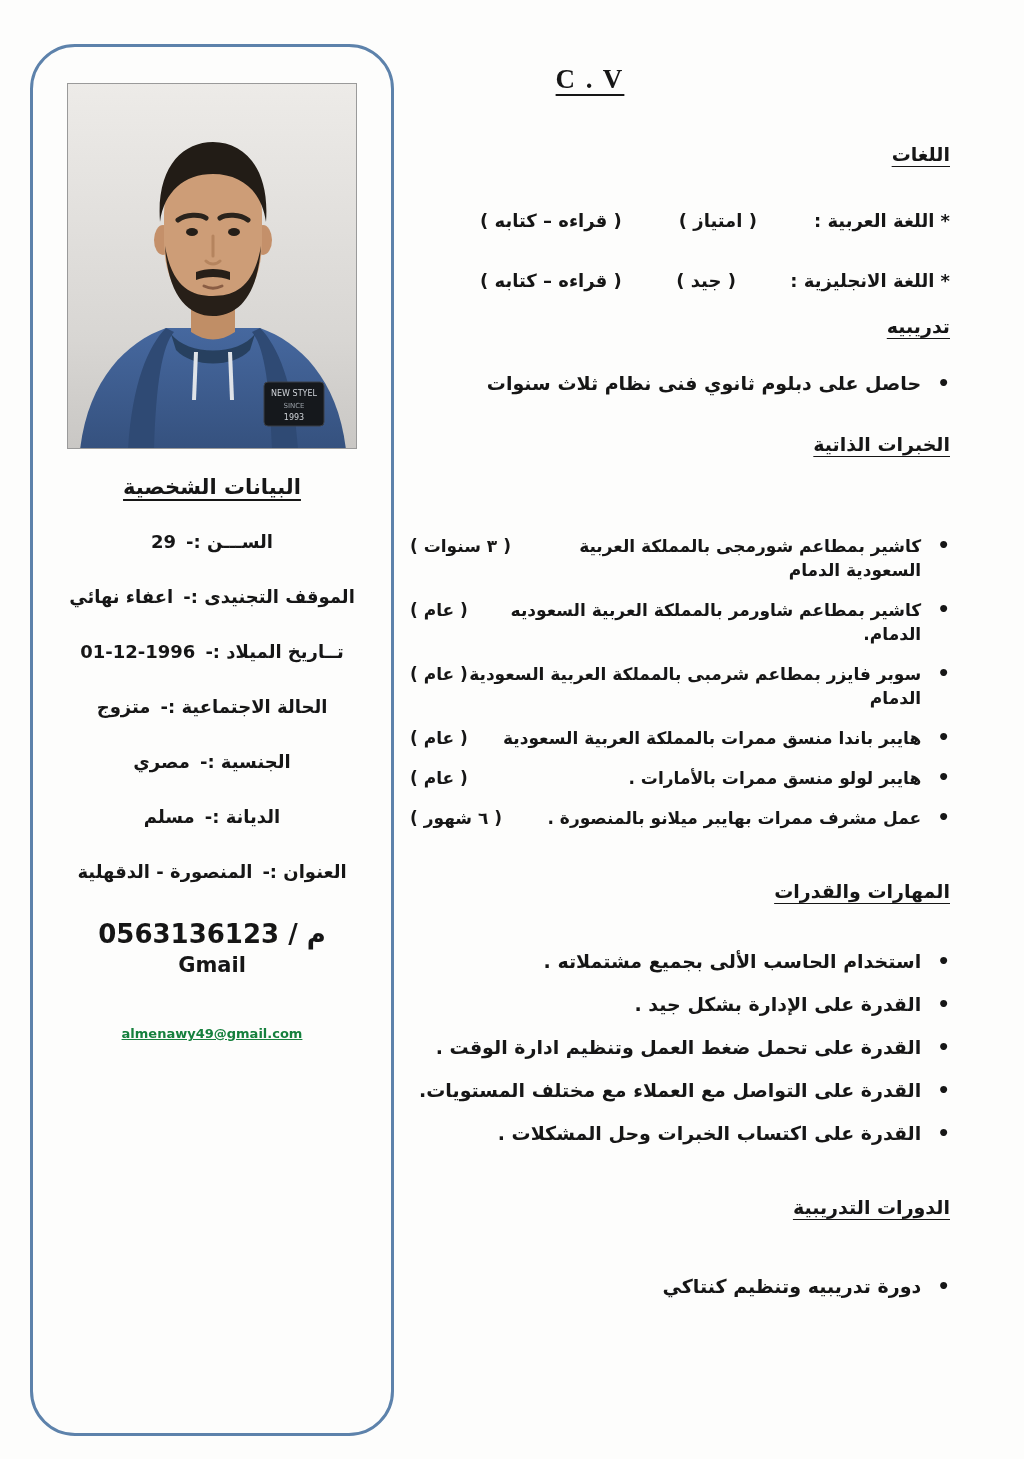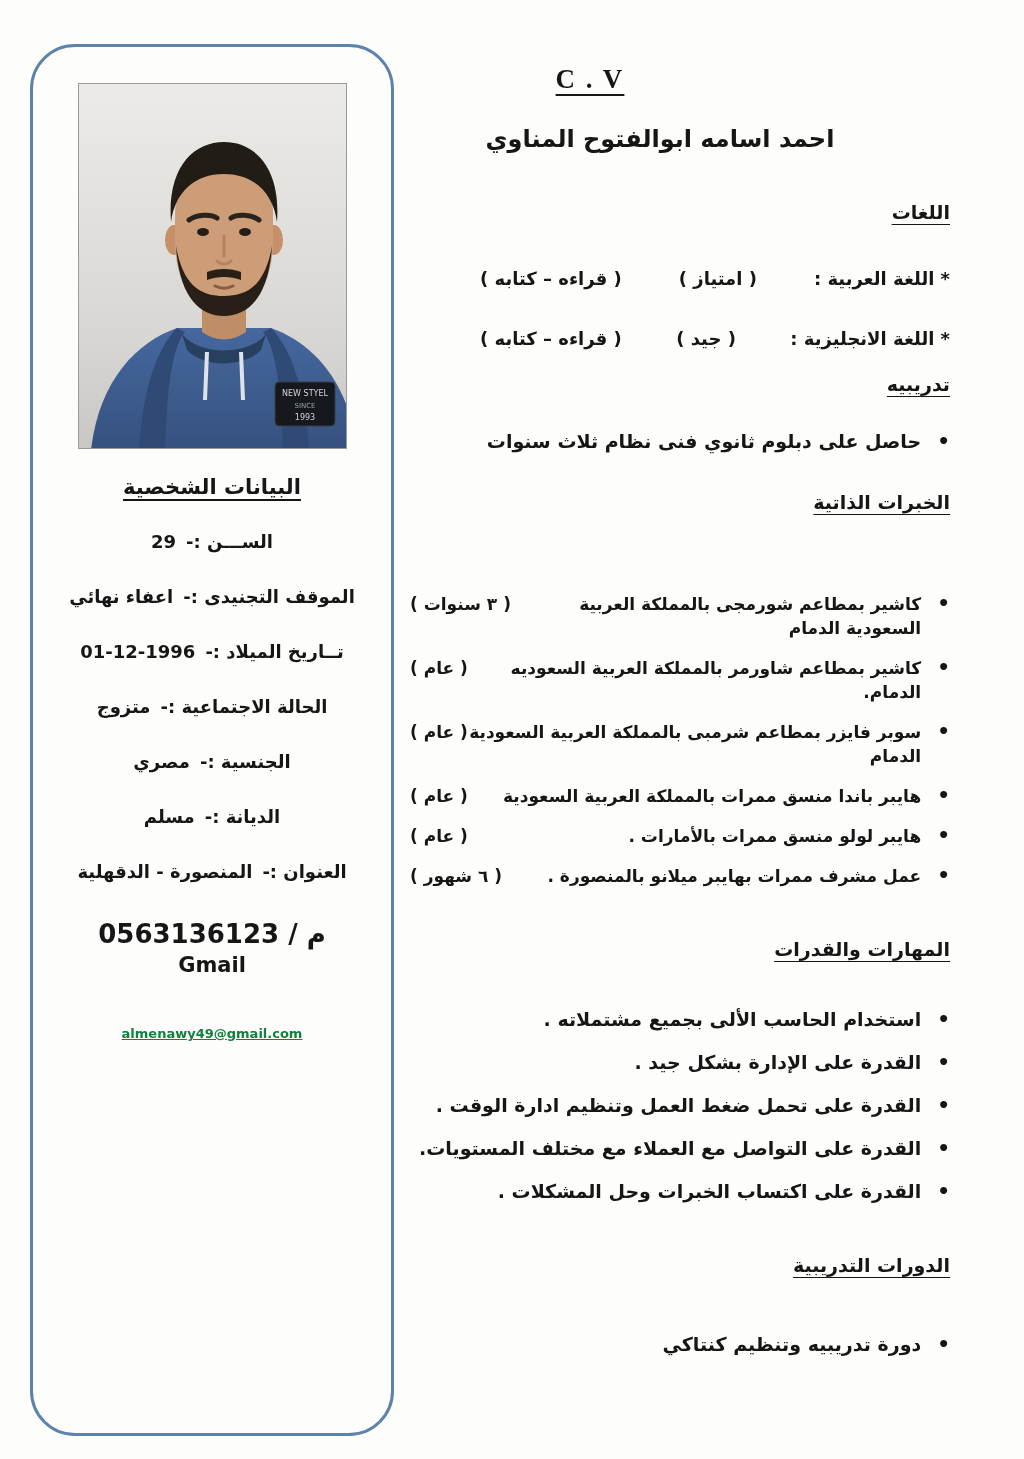--- a/index.html
+++ b/index.html
@@ -9,21 +9,21 @@
     background:#fdfdfc; color:#161616; overflow:hidden;
     font-family:"DejaVu Sans", sans-serif;
   }
 
   
   .sidebar {
     position:absolute; left:30px; top:44px; width:364px; height:1392px;
     border:3px solid #5d82ab; border-radius:45px; text-align:center;
   }
   .photo-frame {
-    width:269px; height:366px; margin:36px auto 0;
+    width:290px; height:366px; margin:36px auto 0;
     border:1px solid #9a9a9a; background:#dddcd9; overflow:hidden;
   }
   .portrait { display:block; }
   .side-title {
     margin-top:26px; font-size:21px; font-weight:bold;
     text-decoration:underline; text-underline-offset:5px;
   }
   .fields { margin-top:30px; direction:rtl; }
   .field {
     display:flex; justify-content:center; gap:10px;
@@ -180,21 +180,20 @@
 
     <div class="phone">م / 0563136123</div>
     <div class="gmail">Gmail</div>
     <br>
     <a class="email" href="#">almenawy49@gmail.com</a>
   </aside>
 
   <main class="right">
 
     <h1 class="cv-title">C . V</h1>
-    <div class="name">احمد اسامه ابوالفتوح المناوي</div>
 
     <div class="sec-row mt-lang">
       <span class="sec-title">اللغات</span>
     </div>
     <div class="lang-row lr1">
       <span>* اللغة العربية :</span>
       <span>( امتياز )</span>
       <span>( قراءه – كتابه )</span>
     </div>
     <div class="lang-row lr2">

